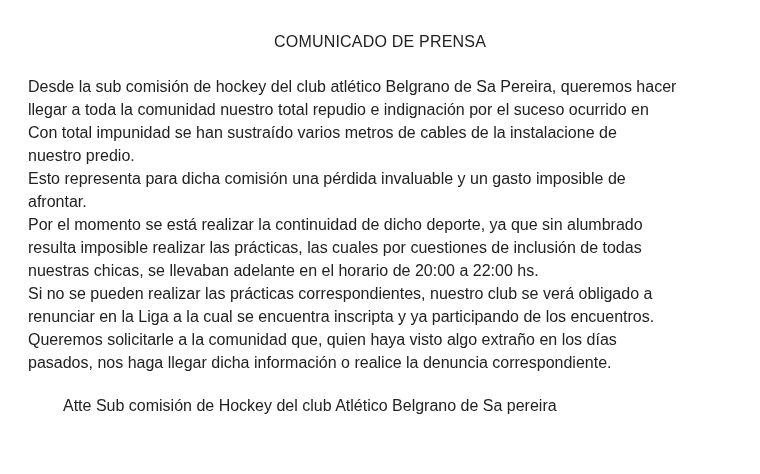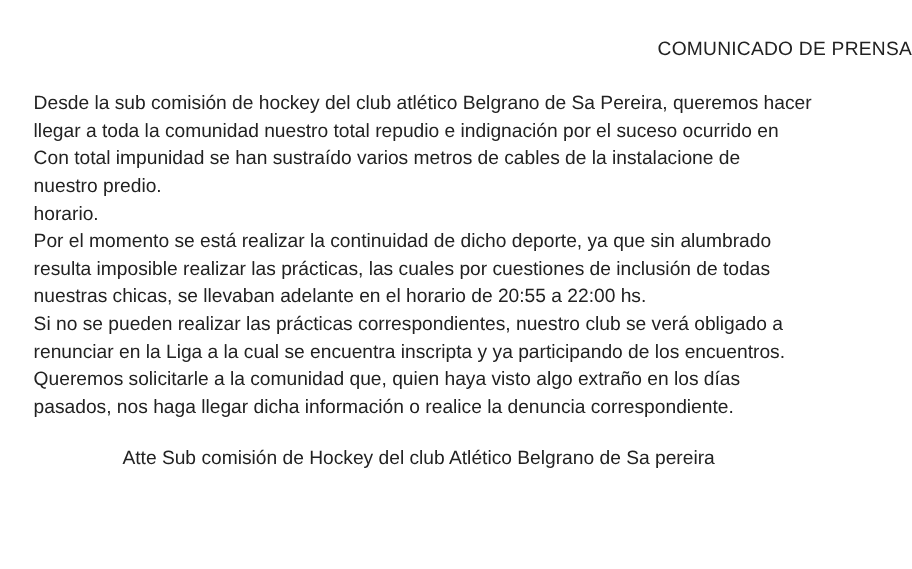--- a/index.html
+++ b/index.html
@@ -19,56 +19,57 @@
     box-sizing: border-box;
     padding-top: 30px;
     background: var(--bg, #ffffff);
     color: var(--fg, #222222);
   }
   .title {
     margin: 0;
     font-size: 16px;
     font-weight: 400;
     line-height: 23px;
-    text-align: right;
+    text-align: center;
     letter-spacing: 0.2px;
   }
   .body-block {
     margin-top: 22px;
     padding-left: 28px;
     padding-right: 37px;
     font-size: 16px;
     line-height: 23px;
   }
   .body-line {
     white-space: nowrap;
   }
   .signature {
     margin-top: 20px;
-    margin-left: 102px;
+    margin-left: 63px;
     font-size: 16px;
     line-height: 23px;
     white-space: nowrap;
   }
 </style>
 </head>
 <body>
 
 <div class="page" style="--bg: #ffffff; --fg: #222222;">
   <h1 class="title">COMUNICADO DE PRENSA</h1>
 
   <div class="body-block">
     <div class="body-line">Desde la sub comisión de hockey del club atlético Belgrano de Sa Pereira, queremos hacer</div>
     <div class="body-line">llegar a toda la comunidad nuestro total repudio e indignación por el suceso ocurrido en</div>
     <div class="body-line">Con total impunidad se han sustraído varios metros de cables de la instalacione de</div>
     <div class="body-line">nuestro predio.</div>
-    <div class="body-line">horario.</div>
+    <div class="body-line">Esto representa para dicha comisión una pérdida invaluable y un gasto imposible de</div>
+    <div class="body-line">afrontar.</div>
     <div class="body-line">Por el momento se está realizar la continuidad de dicho deporte, ya que sin alumbrado</div>
     <div class="body-line">resulta imposible realizar las prácticas, las cuales por cuestiones de inclusión de todas</div>
-    <div class="body-line">nuestras chicas, se llevaban adelante en el horario de 20:55 a 22:00 hs.</div>
+    <div class="body-line">nuestras chicas, se llevaban adelante en el horario de 20:00 a 22:00 hs.</div>
     <div class="body-line">Si no se pueden realizar las prácticas correspondientes, nuestro club se verá obligado a</div>
     <div class="body-line">renunciar en la Liga a la cual se encuentra inscripta y ya participando de los encuentros.</div>
     <div class="body-line">Queremos solicitarle a la comunidad que, quien haya visto algo extraño en los días</div>
     <div class="body-line">pasados, nos haga llegar dicha información o realice la denuncia correspondiente.</div>
   </div>
 
   <div class="signature">Atte Sub comisión de Hockey del club Atlético Belgrano de Sa pereira</div>
 </div>
 
 </body></html>

